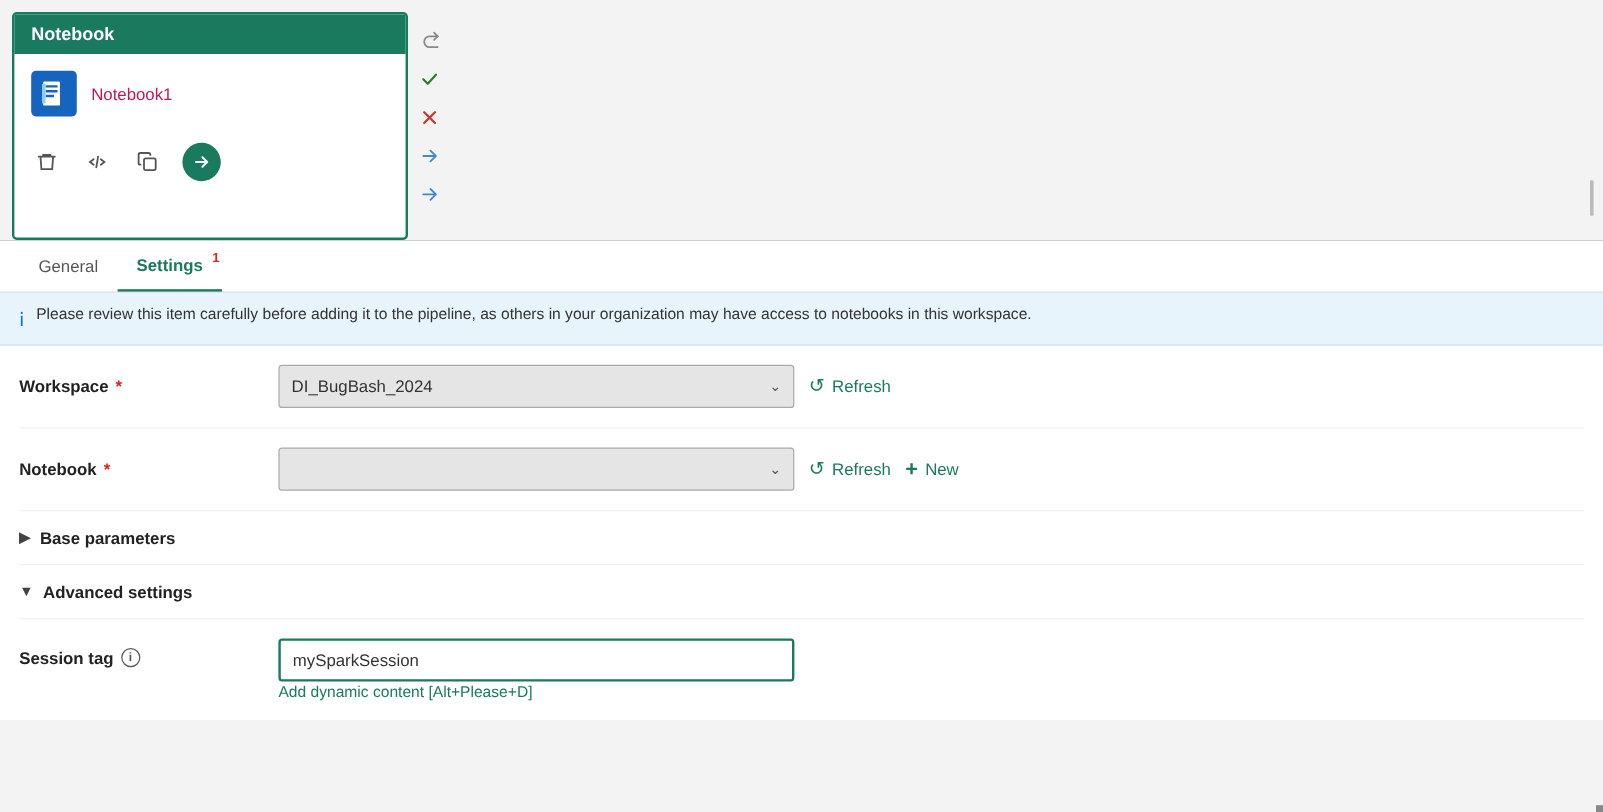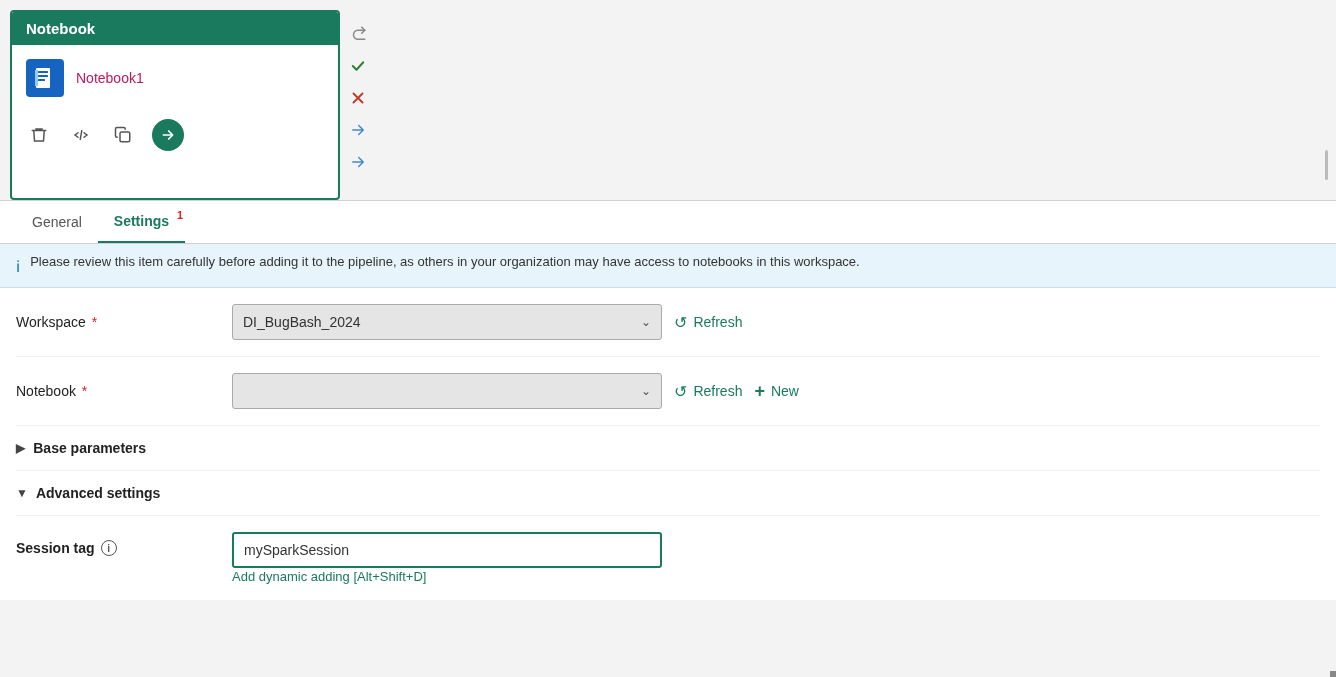--- a/index.html
+++ b/index.html
@@ -202,21 +202,21 @@
     .form-row {
       display: flex;
       align-items: center;
       padding: 16px 0;
       border-bottom: 1px solid #f0f0f0;
       gap: 16px;
     }
 
     .form-label {
       width: 200px;
-      font-weight: 400;
+      font-weight: 700;
       font-size: 14px;
       color: #222;
       flex-shrink: 0;
     }
 
     .required-star {
       color: #e02020;
       margin-left: 2px;
     }
 
@@ -527,21 +527,21 @@
       </div>
 
       <div class="session-tag-row">
         <div class="session-tag-label">
           <span>Session tag</span>
           <div class="info-circle" title="Info">i</div>
         </div>
         <div class="session-tag-group">
           <input type="text" class="session-tag-input" value="mySparkSession" style="">
           <div>
-            <a class="dynamic-content-link">Add dynamic adding [Alt+Shift+D]</a>
+            <a class="dynamic-content-link">Add dynamic content [Alt+Please+D]</a>
           </div>
         </div>
       </div>
 
     </div>
   </div>
 
   <div class="bottom-line"></div>
 </div>
 

